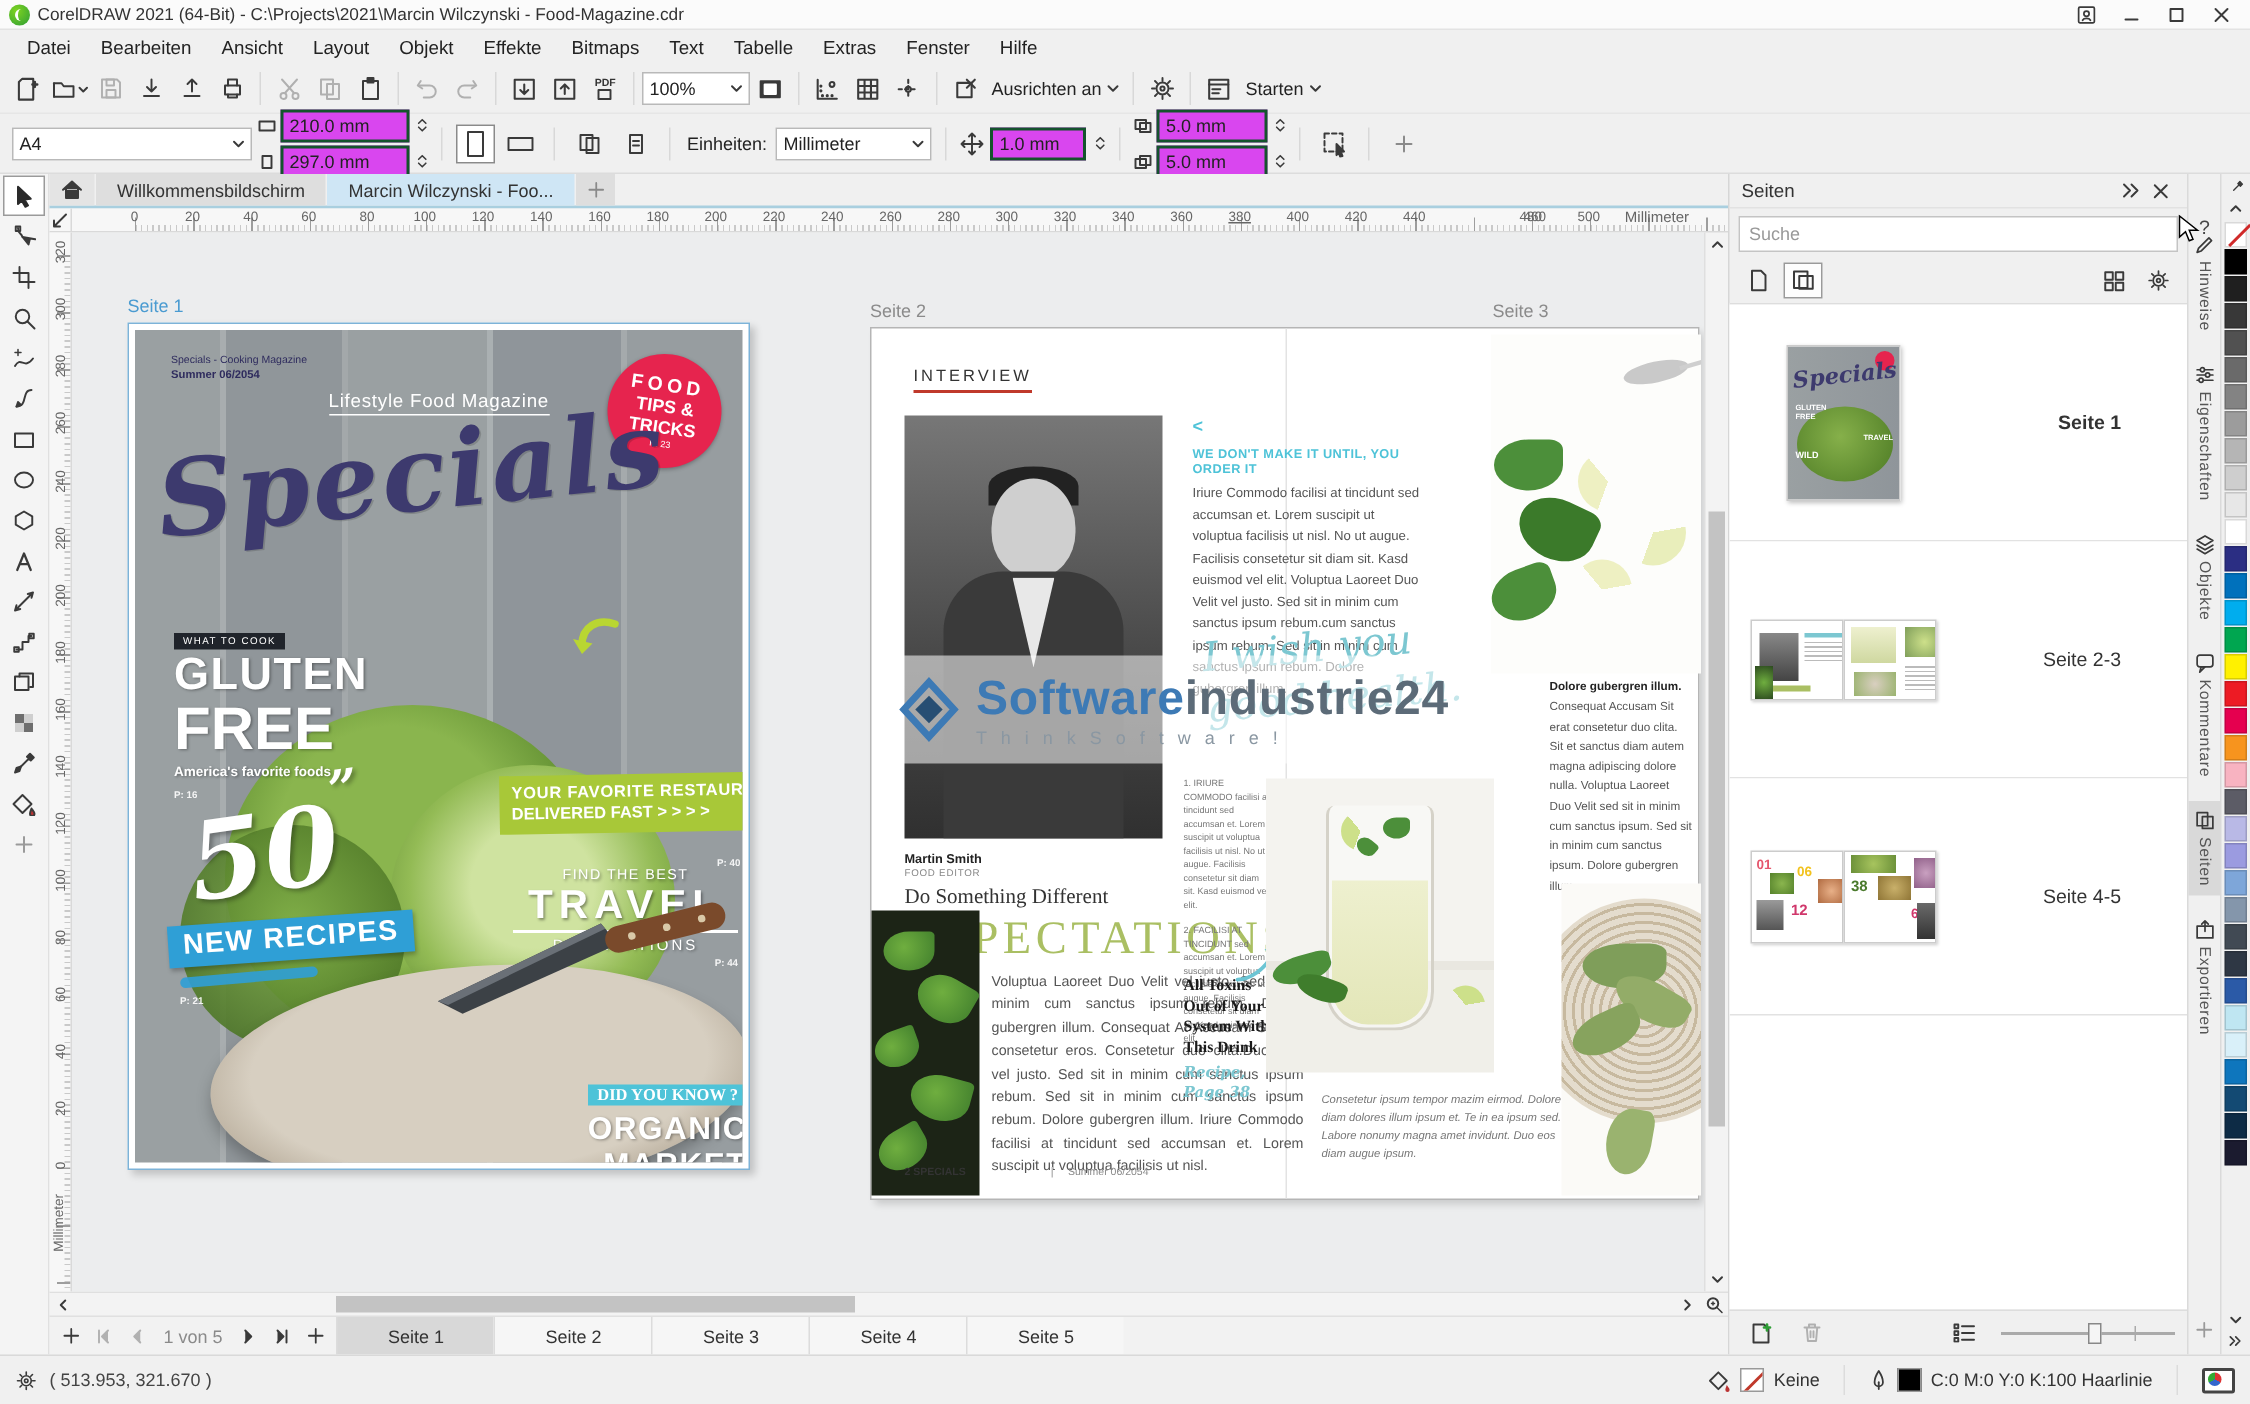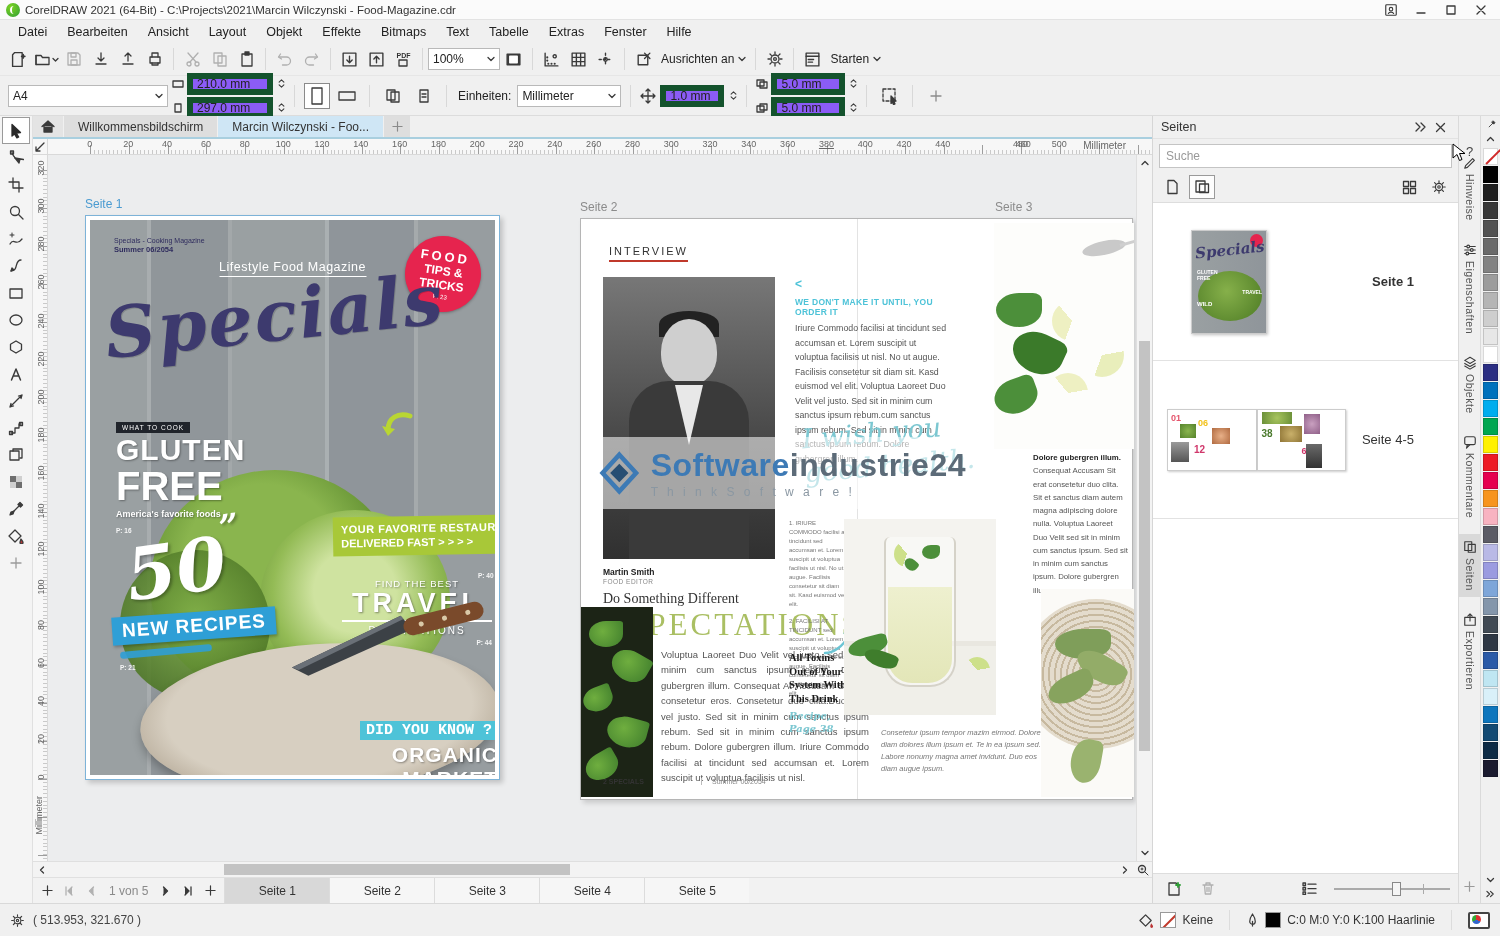--- a/index.html
+++ b/index.html
@@ -24,21 +24,21 @@
   .toolbar{height:33px;background:#f0f0f0;display:flex;align-items:center;padding:0 6px;flex:0 0 auto;border-bottom:1px solid #e6e6e6;}
   .tbtn{width:27px;height:26px;display:flex;align-items:center;justify-content:center;border-radius:2px;}
   .sep{width:1px;height:22px;background:#d8d8d8;margin:0 5px;}
   .combo{height:22px;background:#fff;border:1px solid #b9b9b9;display:flex;align-items:center;font-size:12px;padding:0 4px;position:relative;}
   .combo .arr{margin-left:auto;padding-left:6px;}
   .ddchip{display:flex;align-items:center;gap:4px;font-size:12px;padding:0 4px;height:24px;}
   .pdf-ic{font-size:7px;font-weight:bold;color:#333;line-height:1;text-align:center;}
 
   
   .propbar{height:40px;background:#f0f0f0;display:flex;align-items:center;padding:0 8px;gap:4px;flex:0 0 auto;border-bottom:1px solid #dcdcdc;font-size:12px;}
-  .field{height:22px;background:#8b5cf6;border:6px solid #14532d;display:flex;align-items:center;padding:0 4px;font-size:12px;}
+  .field{height:22px;background:#d946ef;border:2px solid #14532d;display:flex;align-items:center;padding:0 4px;font-size:12px;}
   .spin{display:flex;flex-direction:column;justify-content:center;gap:1px;margin-left:2px;}
   .spin svg{display:block;}
   .dims{display:flex;flex-direction:column;gap:2px;}
   .dimrow{display:flex;align-items:center;gap:3px;}
   .orient{width:26px;height:26px;display:flex;align-items:center;justify-content:center;border:1px solid transparent;}
   .orient.active{border-color:#8a8a8a;background:#fff;}
   .plabel{color:#222;margin:0 2px;}
 
   
   .main{flex:1;display:flex;min-height:0;}
@@ -124,21 +124,21 @@
   .cv-travel .k{font-size:9.5px;letter-spacing:1px;text-shadow:1px 1px 2px rgba(0,0,0,.4);}
   .cv-travel .t{font-size:27px;font-weight:bold;letter-spacing:4px;line-height:1.1;border-bottom:2px solid #fff;padding-bottom:1px;text-shadow:1px 1px 2px rgba(0,0,0,.4);}
   .cv-travel .d{font-size:10px;letter-spacing:2px;margin-top:3px;text-shadow:1px 1px 2px rgba(0,0,0,.4);}
   .cv-travel .pgref{text-align:right;margin-top:3px;}
   .board{position:absolute;left:50px;top:424px;width:360px;height:150px;background:radial-gradient(ellipse at 50% 45%,#d7cfc1 0 60%,#bcb1a0 75%,#a5988a 100%);border-radius:50%;transform:rotate(-4deg);box-shadow:0 6px 10px rgba(0,0,0,.25);}
   .cv-wild{position:absolute;left:28px;top:462px;color:#fff;}
   .cv-wild .w1{font-size:20px;margin-top:2px;text-shadow:1px 1px 2px rgba(0,0,0,.35);}
   .cv-wild .w2{font-size:42px;font-weight:bold;line-height:1;text-shadow:1px 1px 2px rgba(0,0,0,.35);}
   .cv-pill{display:inline-block;background:#f2c21c;color:#8a2b1e;font-size:11px;font-weight:bold;letter-spacing:1px;padding:2px 10px;border-radius:9px;margin-top:5px;font-family:"Liberation Serif",serif;}
   .cv-organic{position:absolute;left:212px;top:500px;text-align:right;width:196px;}
-  .cv-organic .tag{background:#4ec3d8;color:#fff;font-size:15px;font-weight:bold;font-family:Liberation Mono, monospace;padding:1px 6px;display:inline-block;}
+  .cv-organic .tag{background:#4ec3d8;color:#fff;font-size:11px;font-weight:bold;font-family:Liberation Serif, serif;padding:1px 6px;display:inline-block;}
   .cv-organic .o{color:#fff;font-size:21px;font-weight:bold;letter-spacing:1px;margin-top:3px;text-shadow:1px 1px 2px rgba(0,0,0,.35);}
   .divider{position:absolute;left:276px;top:0;bottom:0;width:1px;background:#e3e3e3;}
   .sec-head{position:absolute;left:28px;top:26px;font-size:11px;letter-spacing:2px;color:#333;border-bottom:2px solid #c0392b;padding-bottom:3px;}
   .portrait{position:absolute;left:22px;top:58px;width:172px;height:282px;background:linear-gradient(180deg,#777 0,#4a4a4a 55%,#303030 100%);overflow:hidden;}
   .portrait .head{position:absolute;left:58px;top:42px;width:56px;height:66px;border-radius:50% 50% 46% 46%;background:#cfcfcf;}
   .portrait .hair{position:absolute;left:56px;top:34px;width:60px;height:26px;border-radius:50% 50% 0 0;background:#222;}
   .portrait .body{position:absolute;left:26px;top:104px;width:120px;height:178px;border-radius:40px 40px 0 0;background:#3a3a3a;}
   .portrait .shirt{position:absolute;left:72px;top:108px;width:28px;height:60px;background:#e8e8e8;clip-path:polygon(0 0,100% 0,50% 100%);}
   .byline{position:absolute;left:22px;top:348px;font-size:8px;color:#222;}
   .byline b{display:block;font-size:8.5px;}
@@ -191,21 +191,21 @@
   .dk-item{height:158px;border-bottom:1px solid #e2e2e2;display:flex;align-items:center;padding:0 10px;gap:14px;background:#fff;}
   .dk-item .lbl{font-size:13px;color:#333;margin-left:auto;margin-right:34px;}
   .dk-item.active .lbl{font-weight:bold;}
   .th-cover{width:76px;height:104px;margin-left:28px;background:linear-gradient(90deg,#9aa0a2,#8f959a);border:1px solid #ccc;position:relative;overflow:hidden;box-shadow:1px 1px 3px rgba(0,0,0,.25);}
   .th-cover .m{position:absolute;left:3px;top:10px;font-family:"DejaVu Serif",serif;font-style:italic;font-weight:bold;font-size:15px;color:#3d3a6e;transform:rotate(-6deg);}
   .th-cover .dot{position:absolute;right:3px;top:3px;width:13px;height:13px;border-radius:50%;background:#e6244e;}
   .th-cover .veg{position:absolute;left:6px;top:40px;width:64px;height:50px;border-radius:50%;background:radial-gradient(circle at 45% 40%,#86b04a,#4c7a24);}
   .th-cover .t1{position:absolute;left:5px;top:38px;font-size:5px;font-weight:bold;color:#fff;}
   .th-cover .t2{position:absolute;left:5px;top:70px;font-size:6px;font-weight:bold;color:#fff;}
   .th-cover .t3{position:absolute;right:4px;top:58px;font-size:5px;font-weight:bold;color:#fff;}
-  .th-spread{width:179px;height:54px;margin-left:4px;display:flex;gap:0;}
+  .th-spread{width:124px;height:54px;margin-left:4px;display:flex;gap:0;}
   .th-page{flex:1;background:#fff;border:1px solid #ccc;position:relative;overflow:hidden;box-shadow:1px 1px 2px rgba(0,0,0,.2);}
   .blk{position:absolute;}
   .dk-bottom{height:30px;display:flex;align-items:center;padding:0 8px;gap:8px;border-top:1px solid #ddd;background:#f0f0f0;}
   .slider{width:116px;height:14px;position:relative;margin-left:4px;}
   .slider .trk{position:absolute;left:0;right:0;top:6px;height:2px;background:#aaa;}
   .slider .tick{position:absolute;right:26px;top:2px;width:1px;height:10px;background:#aaa;}
   .slider .hnd{position:absolute;left:58px;top:0;width:9px;height:14px;background:#f5f5f5;border:1px solid #888;}
 
   
   .tabstrip{width:22px;background:#f0f0f0;border-left:1px solid #dadada;display:flex;flex-direction:column;align-items:center;padding-top:34px;gap:10px;}
@@ -1074,20 +1074,38 @@
         <div class="dk-item active">
           <div class="th-cover">
             <div class="dot"></div>
               <div class="m">Specials</div>
               <div class="veg"></div>
             <div class="t1">GLUTEN<br>FREE</div>
               <div class="t2">WILD</div>
               <div class="t3">TRAVEL</div>
           </div>
           <div class="lbl">Seite 1</div>
+        </div>
+        <div class="dk-item">
+          <div class="th-spread">
+            <div class="th-page">
+              <div class="blk" style="left:5px;top:8px;width:26px;height:32px;background:linear-gradient(#888,#444);"></div>
+              <div class="blk" style="left:35px;top:8px;width:30px;height:3px;background:#7cc7d1;"></div>
+              <div class="blk" style="left:35px;top:14px;width:30px;height:14px;background:repeating-linear-gradient(#bbb 0 1px,transparent 1px 3px);"></div>
+              <div class="blk" style="left:5px;top:43px;width:34px;height:4px;background:#aabf63;"></div>
+              <div class="blk" style="left:2px;top:30px;width:12px;height:22px;background:radial-gradient(circle,#6fae3f,#2c4a1f);"></div>
+            </div>
+            <div class="th-page">
+              <div class="blk" style="left:4px;top:4px;width:30px;height:24px;background:linear-gradient(#eef0cf,#cfd8a0);"></div>
+              <div class="blk" style="left:40px;top:4px;width:26px;height:20px;background:radial-gradient(circle,#cde08a,#7f9e5a);"></div>
+              <div class="blk" style="left:40px;top:30px;width:26px;height:16px;background:repeating-linear-gradient(#bbb 0 1px,transparent 1px 3px);"></div>
+              <div class="blk" style="left:6px;top:34px;width:28px;height:16px;background:radial-gradient(circle,#d9cfc0,#9ab36f);"></div>
+            </div>
+          </div>
+          <div class="lbl">Seite 2-3</div>
         </div>
         <div class="dk-item">
           <div class="th-spread" style="height:62px;">
             <div class="th-page">
               <div class="blk" style="left:3px;top:3px;font-size:9px;font-weight:bold;color:#e5566d;">01</div>
               <div class="blk" style="left:30px;top:8px;font-size:9px;font-weight:bold;color:#f2c21c;">06</div>
               <div class="blk" style="left:26px;top:34px;font-size:10px;font-weight:bold;color:#d0376b;">12</div>
               <div class="blk" style="left:12px;top:14px;width:16px;height:14px;background:radial-gradient(circle,#8ab54e,#55822b);"></div>
               <div class="blk" style="left:3px;top:32px;width:18px;height:20px;background:linear-gradient(#9a9a9a,#555);"></div>
               <div class="blk" style="left:44px;top:18px;width:18px;height:16px;background:radial-gradient(circle,#e8b088,#b06a40);"></div>

